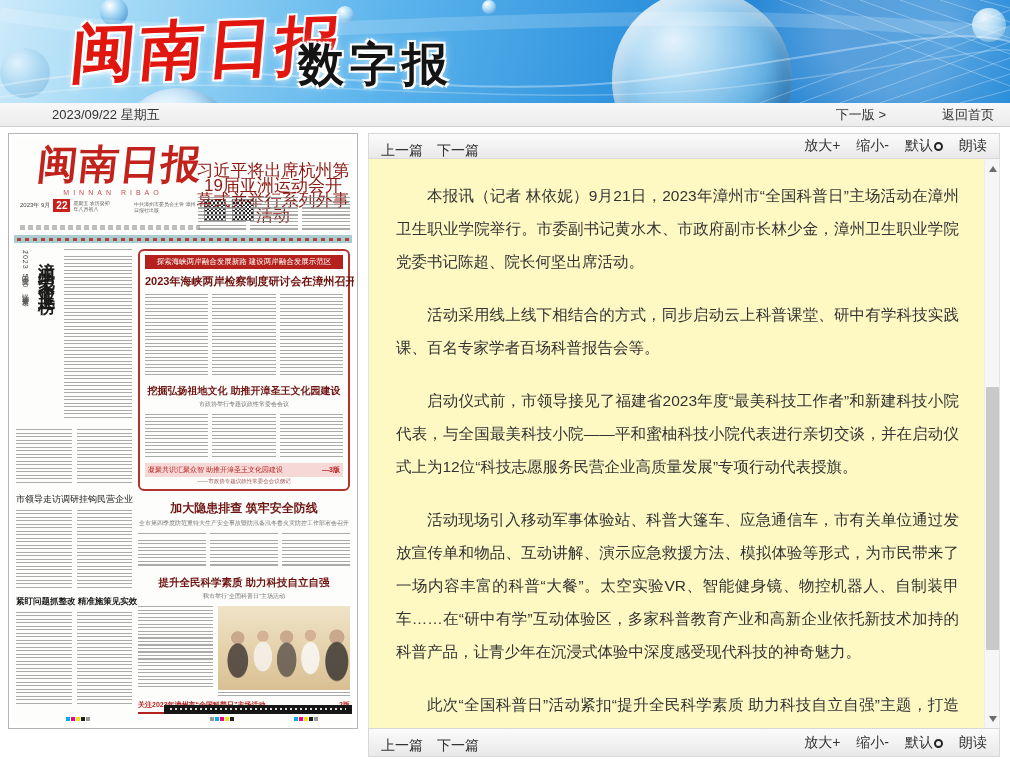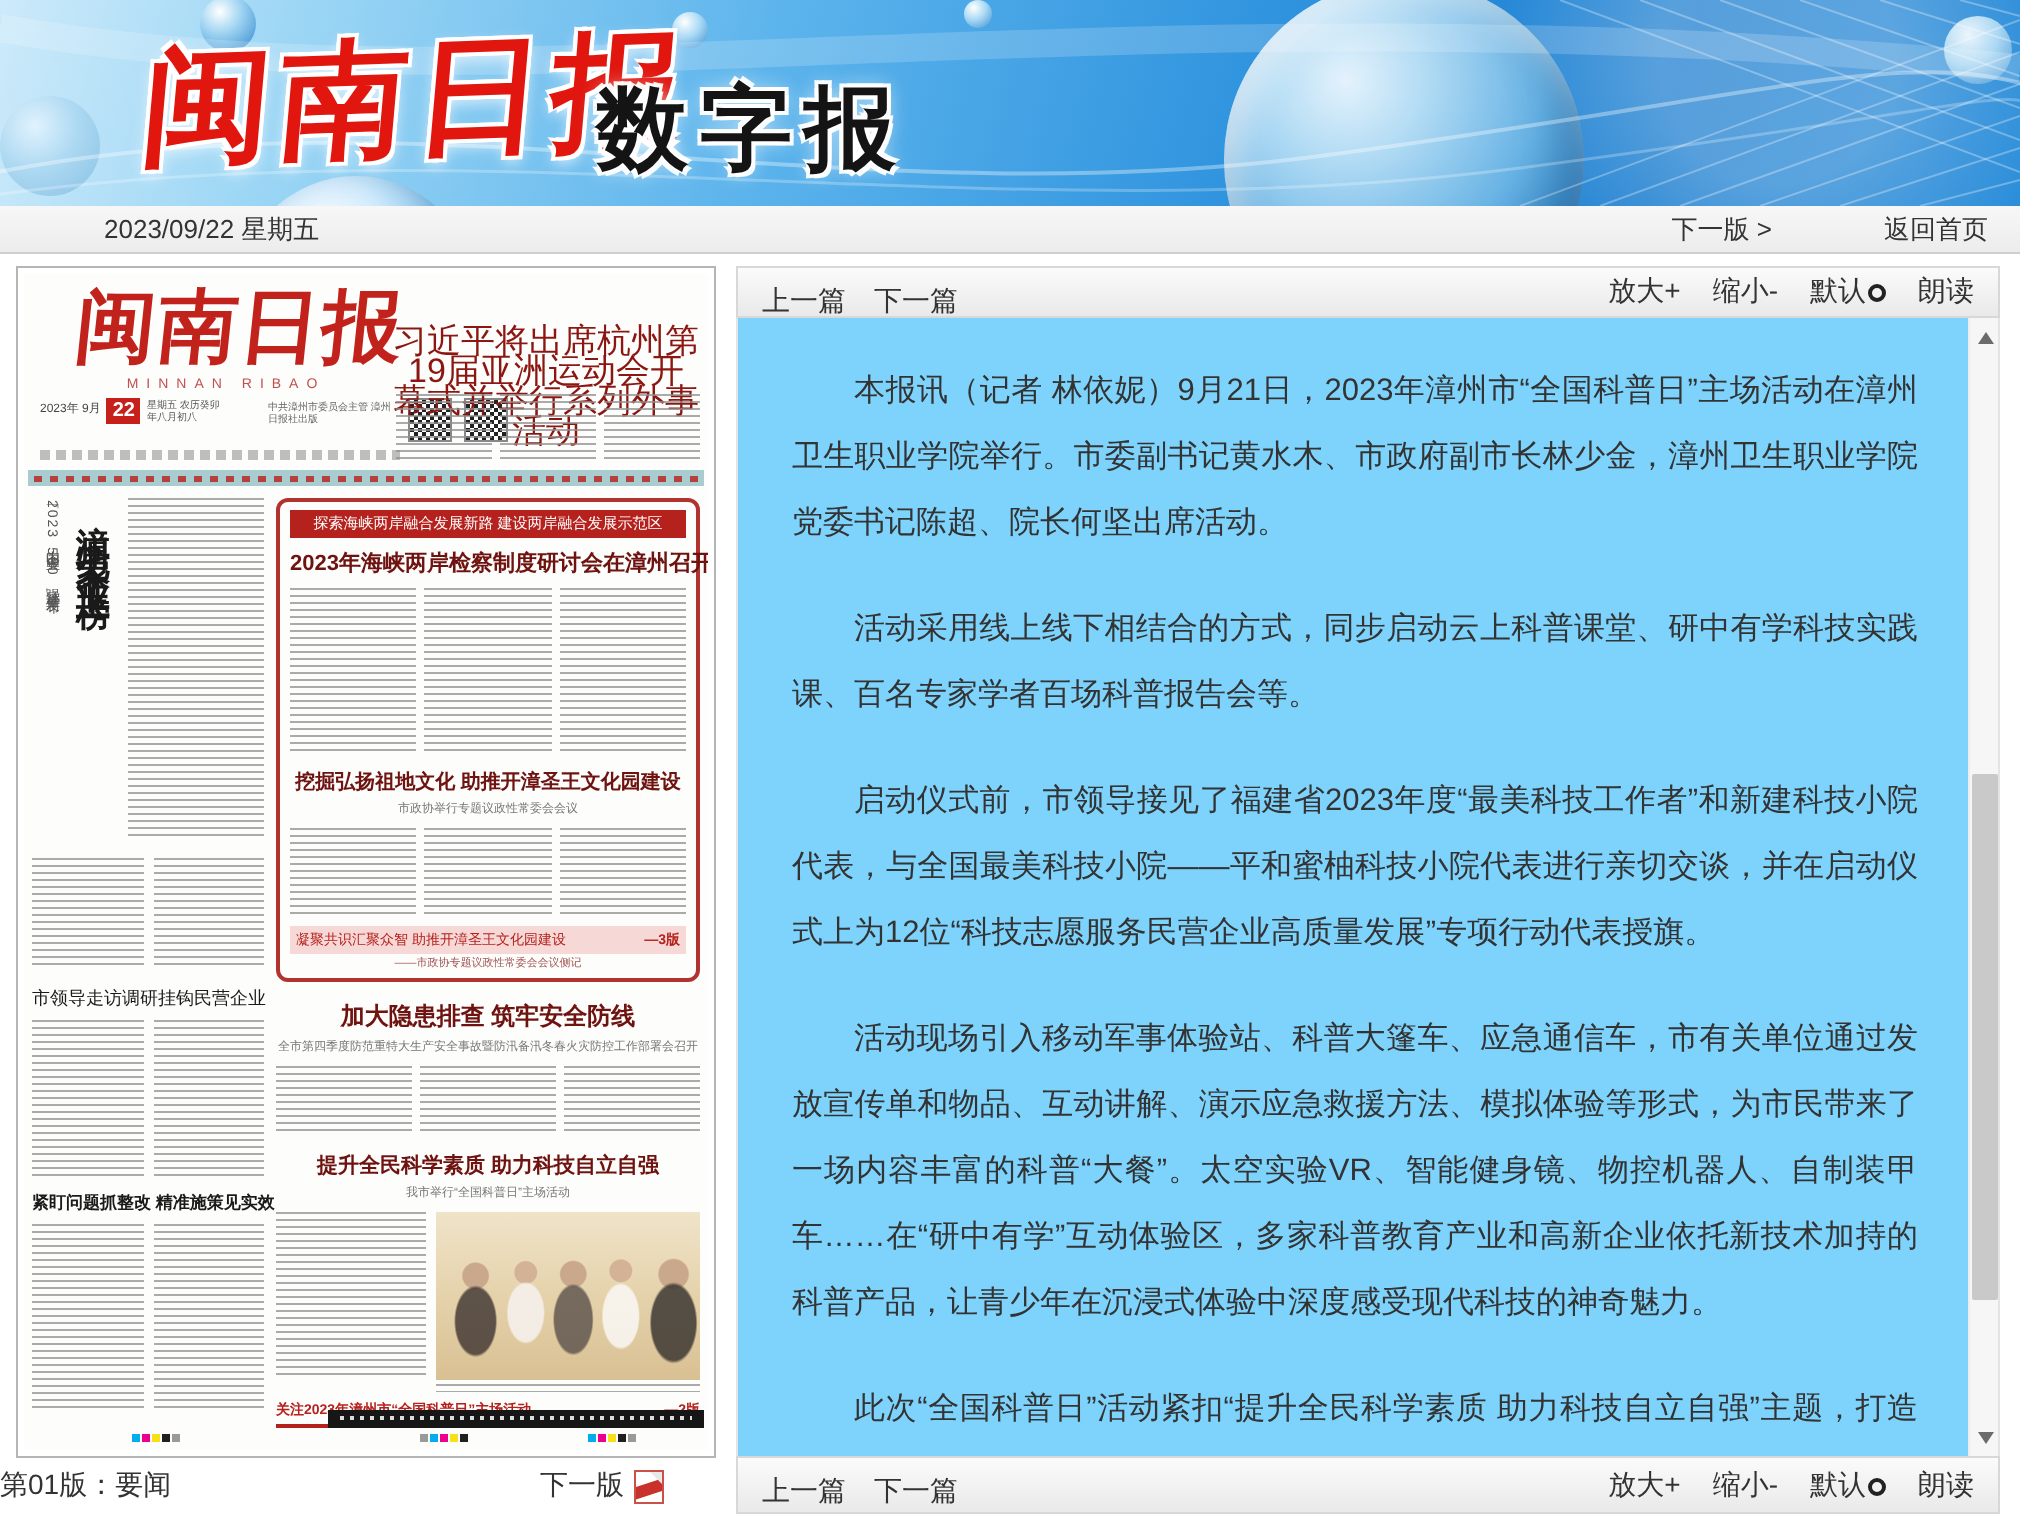--- a/index.html
+++ b/index.html
@@ -142,21 +142,21 @@
   
   .article-panel { position:absolute; left:368px; top:133px; width:632px; }
   .toolbar { height:26px; background:linear-gradient(#fbfbfb,#e9e9e9); border:1px solid #d8d8d8;
     display:flex; font-size:14px; color:#333; padding:8px 12px; }
   .toolbar .nav { display:flex; gap:14px; }
   .toolbar .ctrl { margin-left:auto; display:flex; gap:16px; align-items:center; }
   .toolbar span { cursor:pointer; }
   .toolbar.bottom { height:29px; margin-top:0; }
   .default-ico { display:inline-block; width:9px; height:9px; border:2.5px solid #222; border-radius:50%;
     vertical-align:-1px; margin-left:1px; }
-  .content { position:relative; height:569px; background:#7dd3fc; border-left:1px solid #e4e4e4;
+  .content { position:relative; height:569px; background:#fef9c3; border-left:1px solid #e4e4e4;
     border-right:1px solid #e4e4e4; overflow:hidden; }
   .content .text { padding:20px 40px 0 27px; }
   .content p { font-size:15.5px; line-height:33px; color:#333; text-indent:2em;
     text-align:justify; margin-bottom:20px; }
   .scrollbar { position:absolute; right:0; top:0; bottom:0; width:15px; background:#f6f6f6;
     border-left:1px solid #ededed; }
   .sb-btn { position:absolute; left:0; width:15px; height:15px; display:flex; align-items:center;
     justify-content:center; cursor:pointer; }
   .sb-up { top:2px; } .sb-down { bottom:2px; }
   .tri-up { width:0; height:0; border-left:4px solid transparent; border-right:4px solid transparent;
@@ -330,27 +330,20 @@
               <b class="m"></b>
               <b class="y"></b>
               <b class="k"></b>
               <b class="g"></b>
             </span>
         </div>
       </div>
     </div>
   </div>
 
-  <div class="caption">
-    <span>第01版：要闻</span>
-    <span class="right">
-      <span>下一版</span>
-      <span class="pdf-ico"></span>
-    </span>
-  </div>
 
   <div class="article-panel">
 
     <div class="toolbar">
       <span class="nav">
         <span>上一篇</span>
         <span>下一篇</span>
       </span>
       <span class="ctrl">
         <span>放大+</span>

